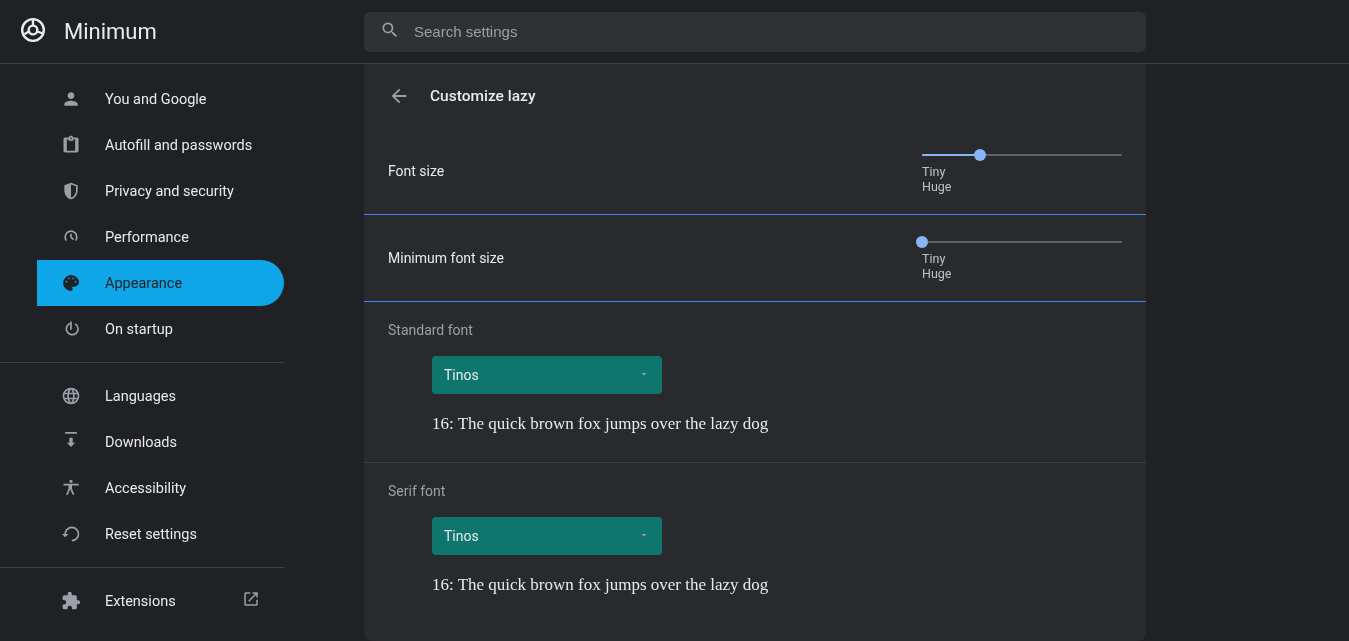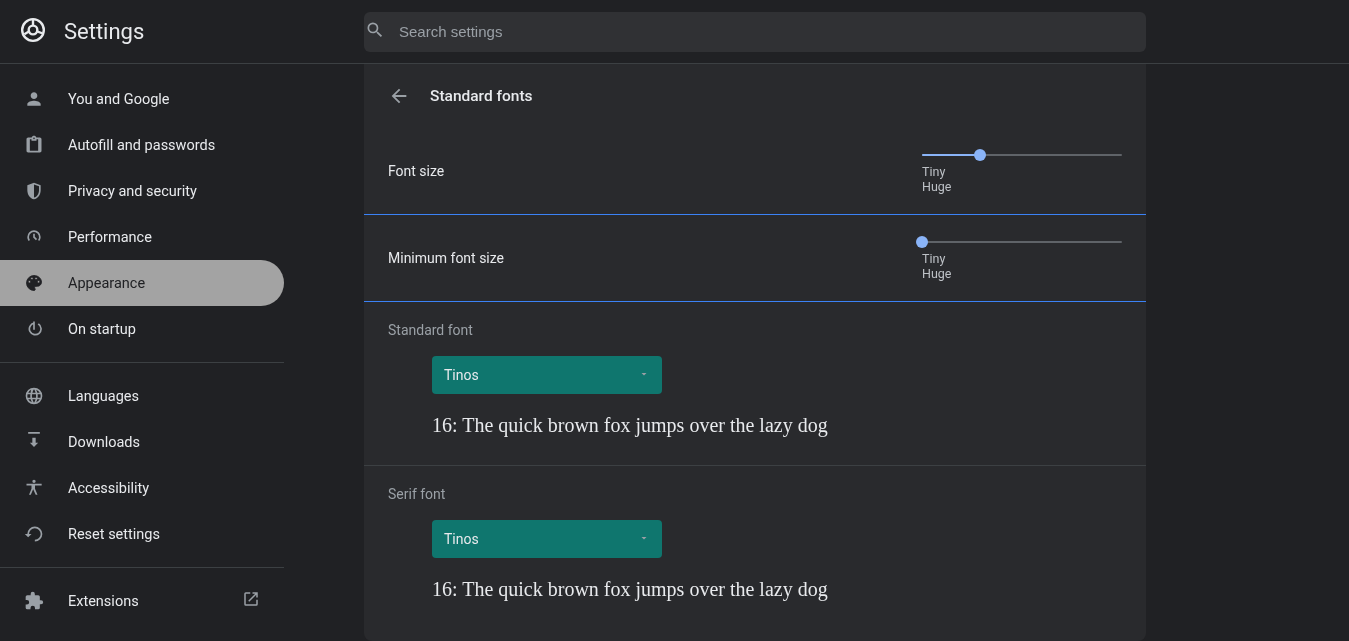--- a/index.html
+++ b/index.html
@@ -32,21 +32,21 @@
   .logo svg { flex: 0 0 auto; }
   .app-title { font-size: 22px; color: #e8eaed; font-weight: 400;}
   .search-wrap {
     flex: 0 0 auto;
     width: 782px;
     height: 40px;
     background: #303134;
     border-radius: 6px;
     display: flex;
     align-items: center;
-    padding: 0 1px;
+    padding: 0 16px;
     gap: 14px;
   }
   .search-input {
     flex: 1;
     background: transparent;
     border: none;
     outline: none;
     color: #e8eaed;
     font-size: 15px;
   }
@@ -66,23 +66,24 @@
     display: flex;
     align-items: center;
     gap: 24px;
     height: 46px;
     padding: 0 24px;
     color: #e8eaed;
     font-size: 14.5px;
     border-top-right-radius: 100px;
     border-bottom-right-radius: 100px;
     cursor: pointer;
+    margin-left: 37px;
   }
   .nav-item.selected {
-    background: #a3a3a3;
+    background: #0ea5e9;
     color: #202124;
   }
   .nav-item.selected .nav-icon svg { fill: #202124; stroke: #202124; }
   .nav-icon { width: 20px; height: 20px; display:flex; align-items:center; justify-content:center; }
   .nav-icon svg { fill: #9aa0a6; }
   .divider {
     border: none;
     border-top: 1px solid #3c4043;
     margin: 10px 0;
   }
@@ -154,42 +155,42 @@
     display:flex; align-items:center; justify-content:space-between;
     padding:0 12px;
     margin-left:44px;
     cursor:pointer;
     font-size:14px;
   }
   .preview {
     margin-left:44px;
     margin-top:20px;
     font-family: "Tinos", Georgia, "Times New Roman", serif;
-    font-size:20px;
+    font-size:17px;
     color:#e8eaed;
   }
 
   
   .panel::-webkit-scrollbar, .sidebar::-webkit-scrollbar { width:0; }
 </style>
 </head>
 <body>
 
 <div class="header">
   <div class="logo">
     <span>
       <svg width="26" height="26" viewBox="0 0 24 24">
           <circle cx="12" cy="12" r="10" fill="none" stroke="#e8eaed" stroke-width="2.2"></circle>
           <circle cx="12" cy="12" r="4" fill="none" stroke="#e8eaed" stroke-width="2.2"></circle>
           <path d="M12 2.5 L12 8" stroke="#e8eaed" stroke-width="2.2"></path>
           <path d="M20.5 15 L15 13" stroke="#e8eaed" stroke-width="2.2"></path>
           <path d="M4 16 L9 13" stroke="#e8eaed" stroke-width="2.2"></path>
         </svg>
     </span>
-    <span class="app-title">Settings</span>
+    <span class="app-title">Minimum</span>
   </div>
   <div class="search-wrap">
     <span>
       <svg width="20" height="20" viewBox="0 0 24 24" fill="#9aa0a6">
           <path d="M15.5 14h-.79l-.28-.27A6.471 6.471 0 0016 9.5 6.5 6.5 0 109.5 16c1.61 0 3.09-.59 4.23-1.57l.27.28v.79l5 4.99L20.49 19l-4.99-5zm-6 0C7.01 14 5 11.99 5 9.5S7.01 5 9.5 5 14 7.01 14 9.5 11.99 14 9.5 14z"></path>
         </svg>
     </span>
     <input class="search-input" placeholder="Search settings" style="">
   </div>
 </div>
@@ -298,21 +299,21 @@
 
   <div class="main-col">
     <div class="panel">
 
       <div class="panel-header">
         <span class="back">
           <svg viewBox="0 0 24 24" width="22" height="22" fill="#9aa0a6">
               <path d="M20 11H7.83l5.59-5.59L12 4l-8 8 8 8 1.41-1.41L7.83 13H20v-2z"></path>
             </svg>
         </span>
-        <span style="font-weight:500;">Standard fonts</span>
+        <span style="font-weight:500;">Customize lazy</span>
       </div>
 
       <div class="row">
         <span class="row-label">Font size</span>
         <div class="slider-col">
           <div class="slider-track">
             <div class="slider-fill" style="width:29%"></div>
             <div class="slider-thumb" style="left:29%"></div>
           </div>
           <div class="slider-labels">

